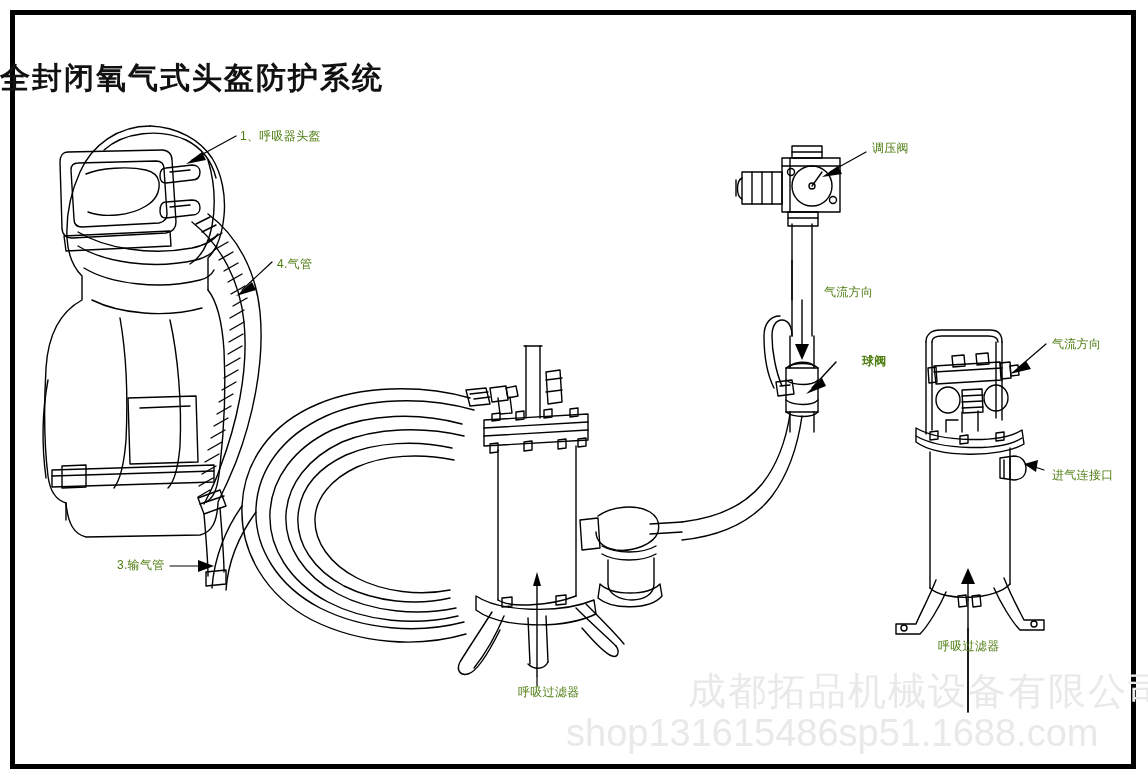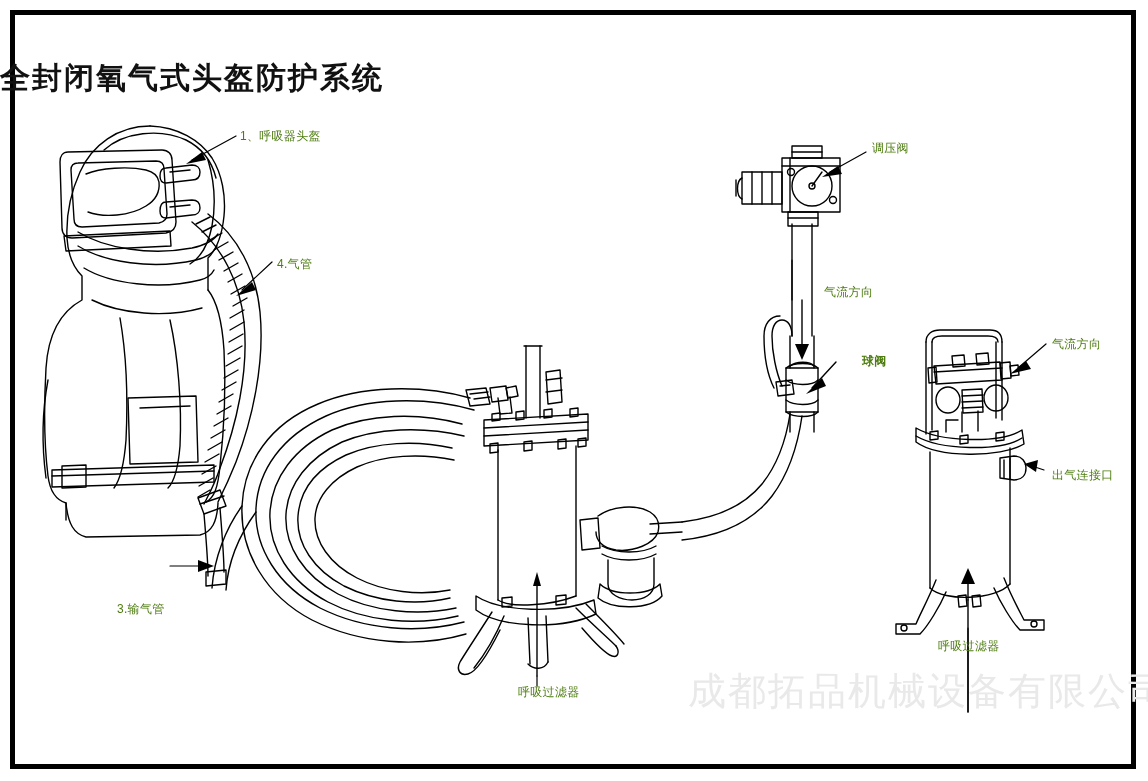--- a/index.html
+++ b/index.html
@@ -414,31 +414,32 @@
 
         <path d="M792 260 L792 300" stroke-width="1.2"></path>
       </g>
     </g>
   </svg>
 
   <div class="lbl" style="left:240px; top:130px;">1、呼吸器头盔</div>
 
   <div class="lbl" style="left:277px; top:258px;">4.气管</div>
 
-  <div class="lbl" style="left:117px; top:559px;margin-top:44px;">3.输气管</div>
+  <div class="lbl" style="left:117px; top:559px;">3.输气管</div>
 
   <div class="lbl" style="left:872px; top:142px;">调压阀</div>
 
   <div class="lbl" style="left:788px; top:286px;margin-left:36px;">气流方向</div>
 
   <div class="lbl" style="left:862px; top:355px;font-weight:bold;">球阀</div>
 
   <div class="lbl" style="left:1052px; top:338px;">气流方向</div>
 
-  <div class="lbl" style="left:1052px; top:469px;">出气连接口</div>
+  <div class="lbl" style="left:1052px; top:469px;">进气连接口</div>
 
   <div class="lbl" style="left:518px; top:686px;">呼吸过滤器</div>
 
   <div class="lbl" style="left:938px; top:640px;">呼吸过滤器</div>
 
   <div class="wm" id="wm-company">成都拓品机械设备有限公司</div>
+  <div class="wm" id="wm-url">shop131615486sp51.1688.com</div>
 
 </div>
 
 </body></html>

